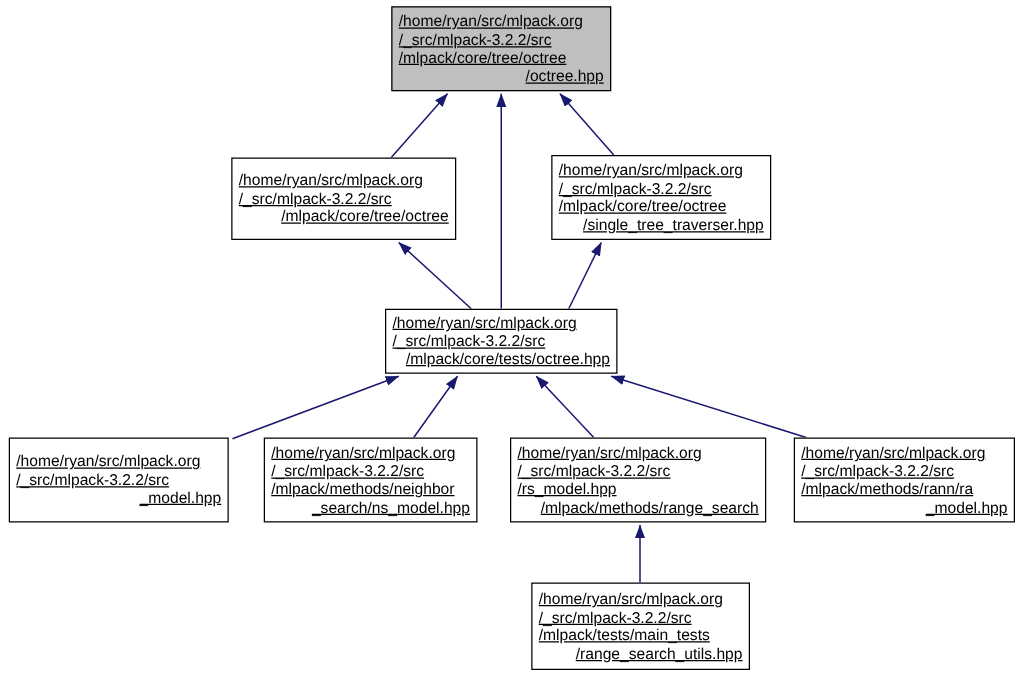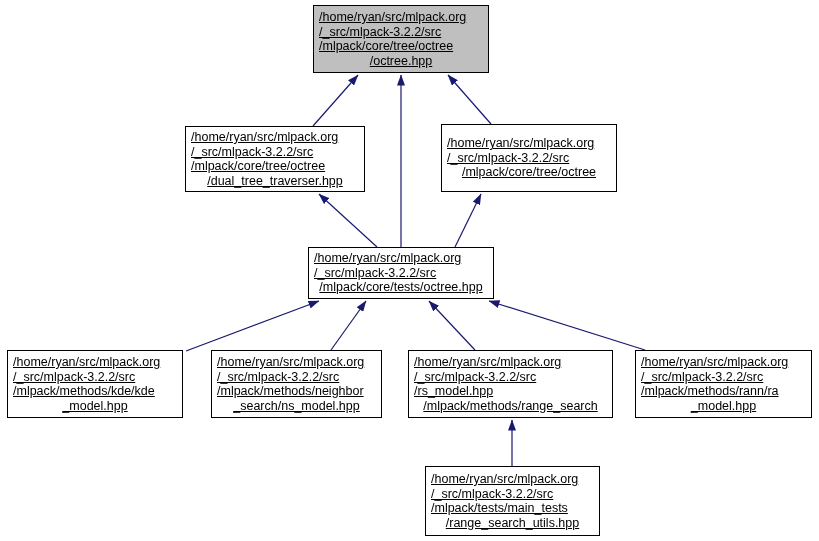--- a/index.html
+++ b/index.html
@@ -33,21 +33,21 @@
     line-height: 14.5px;
     color: #000000;
     cursor: pointer;
     text-decoration: underline;
   }
   .node .line {
     text-align: left;
     white-space: nowrap;
   }
   .node .line:last-child {
-    text-align: center;
+    text-align: right;
   }
 </style>
 </head>
 <body>
 
 <div id="canvas">
   <svg class="edges" width="819" height="541" viewBox="0 0 819 541">
       <defs>
         <marker id="arrow" markerWidth="11" markerHeight="8" refX="10.5" refY="4" orient="auto" markerUnits="userSpaceOnUse">
           <path d="M0,0 L11,4 L0,8 Z" fill="#191970"></path>
@@ -67,36 +67,35 @@
 <div class="node" style="left: 313px; top: 5px; width: 176px; height: 68px; background: rgb(191, 191, 191); border-color: rgb(0, 0, 0);">
       <div class="line">/home/ryan/src/mlpack.org</div>
       <div class="line">/_src/mlpack-3.2.2/src</div>
       <div class="line">/mlpack/core/tree/octree</div>
       <div class="line">/octree.hpp</div>
     </div>
     <div class="node" style="left: 185px; top: 126px; width: 180px; height: 66px; background: rgb(255, 255, 255); border-color: rgb(0, 0, 0);">
       <div class="line">/home/ryan/src/mlpack.org</div>
       <div class="line">/_src/mlpack-3.2.2/src</div>
       <div class="line">/mlpack/core/tree/octree</div>
-      <div class="line">/dual_tree_traverser.hpp</div>
     </div>
     <div class="node" style="left: 441px; top: 124px; width: 176px; height: 68px; background: rgb(255, 255, 255); border-color: rgb(0, 0, 0);">
       <div class="line">/home/ryan/src/mlpack.org</div>
       <div class="line">/_src/mlpack-3.2.2/src</div>
       <div class="line">/mlpack/core/tree/octree</div>
+      <div class="line">/single_tree_traverser.hpp</div>
     </div>
     <div class="node" style="left: 308px; top: 247px; width: 186px; height: 52px; background: rgb(255, 255, 255); border-color: rgb(0, 0, 0);">
       <div class="line">/home/ryan/src/mlpack.org</div>
       <div class="line">/_src/mlpack-3.2.2/src</div>
       <div class="line">/mlpack/core/tests/octree.hpp</div>
     </div>
     <div class="node" style="left: 7px; top: 350px; width: 176px; height: 68px; background: rgb(255, 255, 255); border-color: rgb(0, 0, 0);">
       <div class="line">/home/ryan/src/mlpack.org</div>
       <div class="line">/_src/mlpack-3.2.2/src</div>
-      <div class="line">/mlpack/methods/kde/kde</div>
       <div class="line">_model.hpp</div>
     </div>
     <div class="node" style="left: 211px; top: 350px; width: 171px; height: 68px; background: rgb(255, 255, 255); border-color: rgb(0, 0, 0);">
       <div class="line">/home/ryan/src/mlpack.org</div>
       <div class="line">/_src/mlpack-3.2.2/src</div>
       <div class="line">/mlpack/methods/neighbor</div>
       <div class="line">_search/ns_model.hpp</div>
     </div>
     <div class="node" style="left: 408px; top: 350px; width: 205px; height: 68px; background: rgb(255, 255, 255); border-color: rgb(0, 0, 0);">
       <div class="line">/home/ryan/src/mlpack.org</div>

